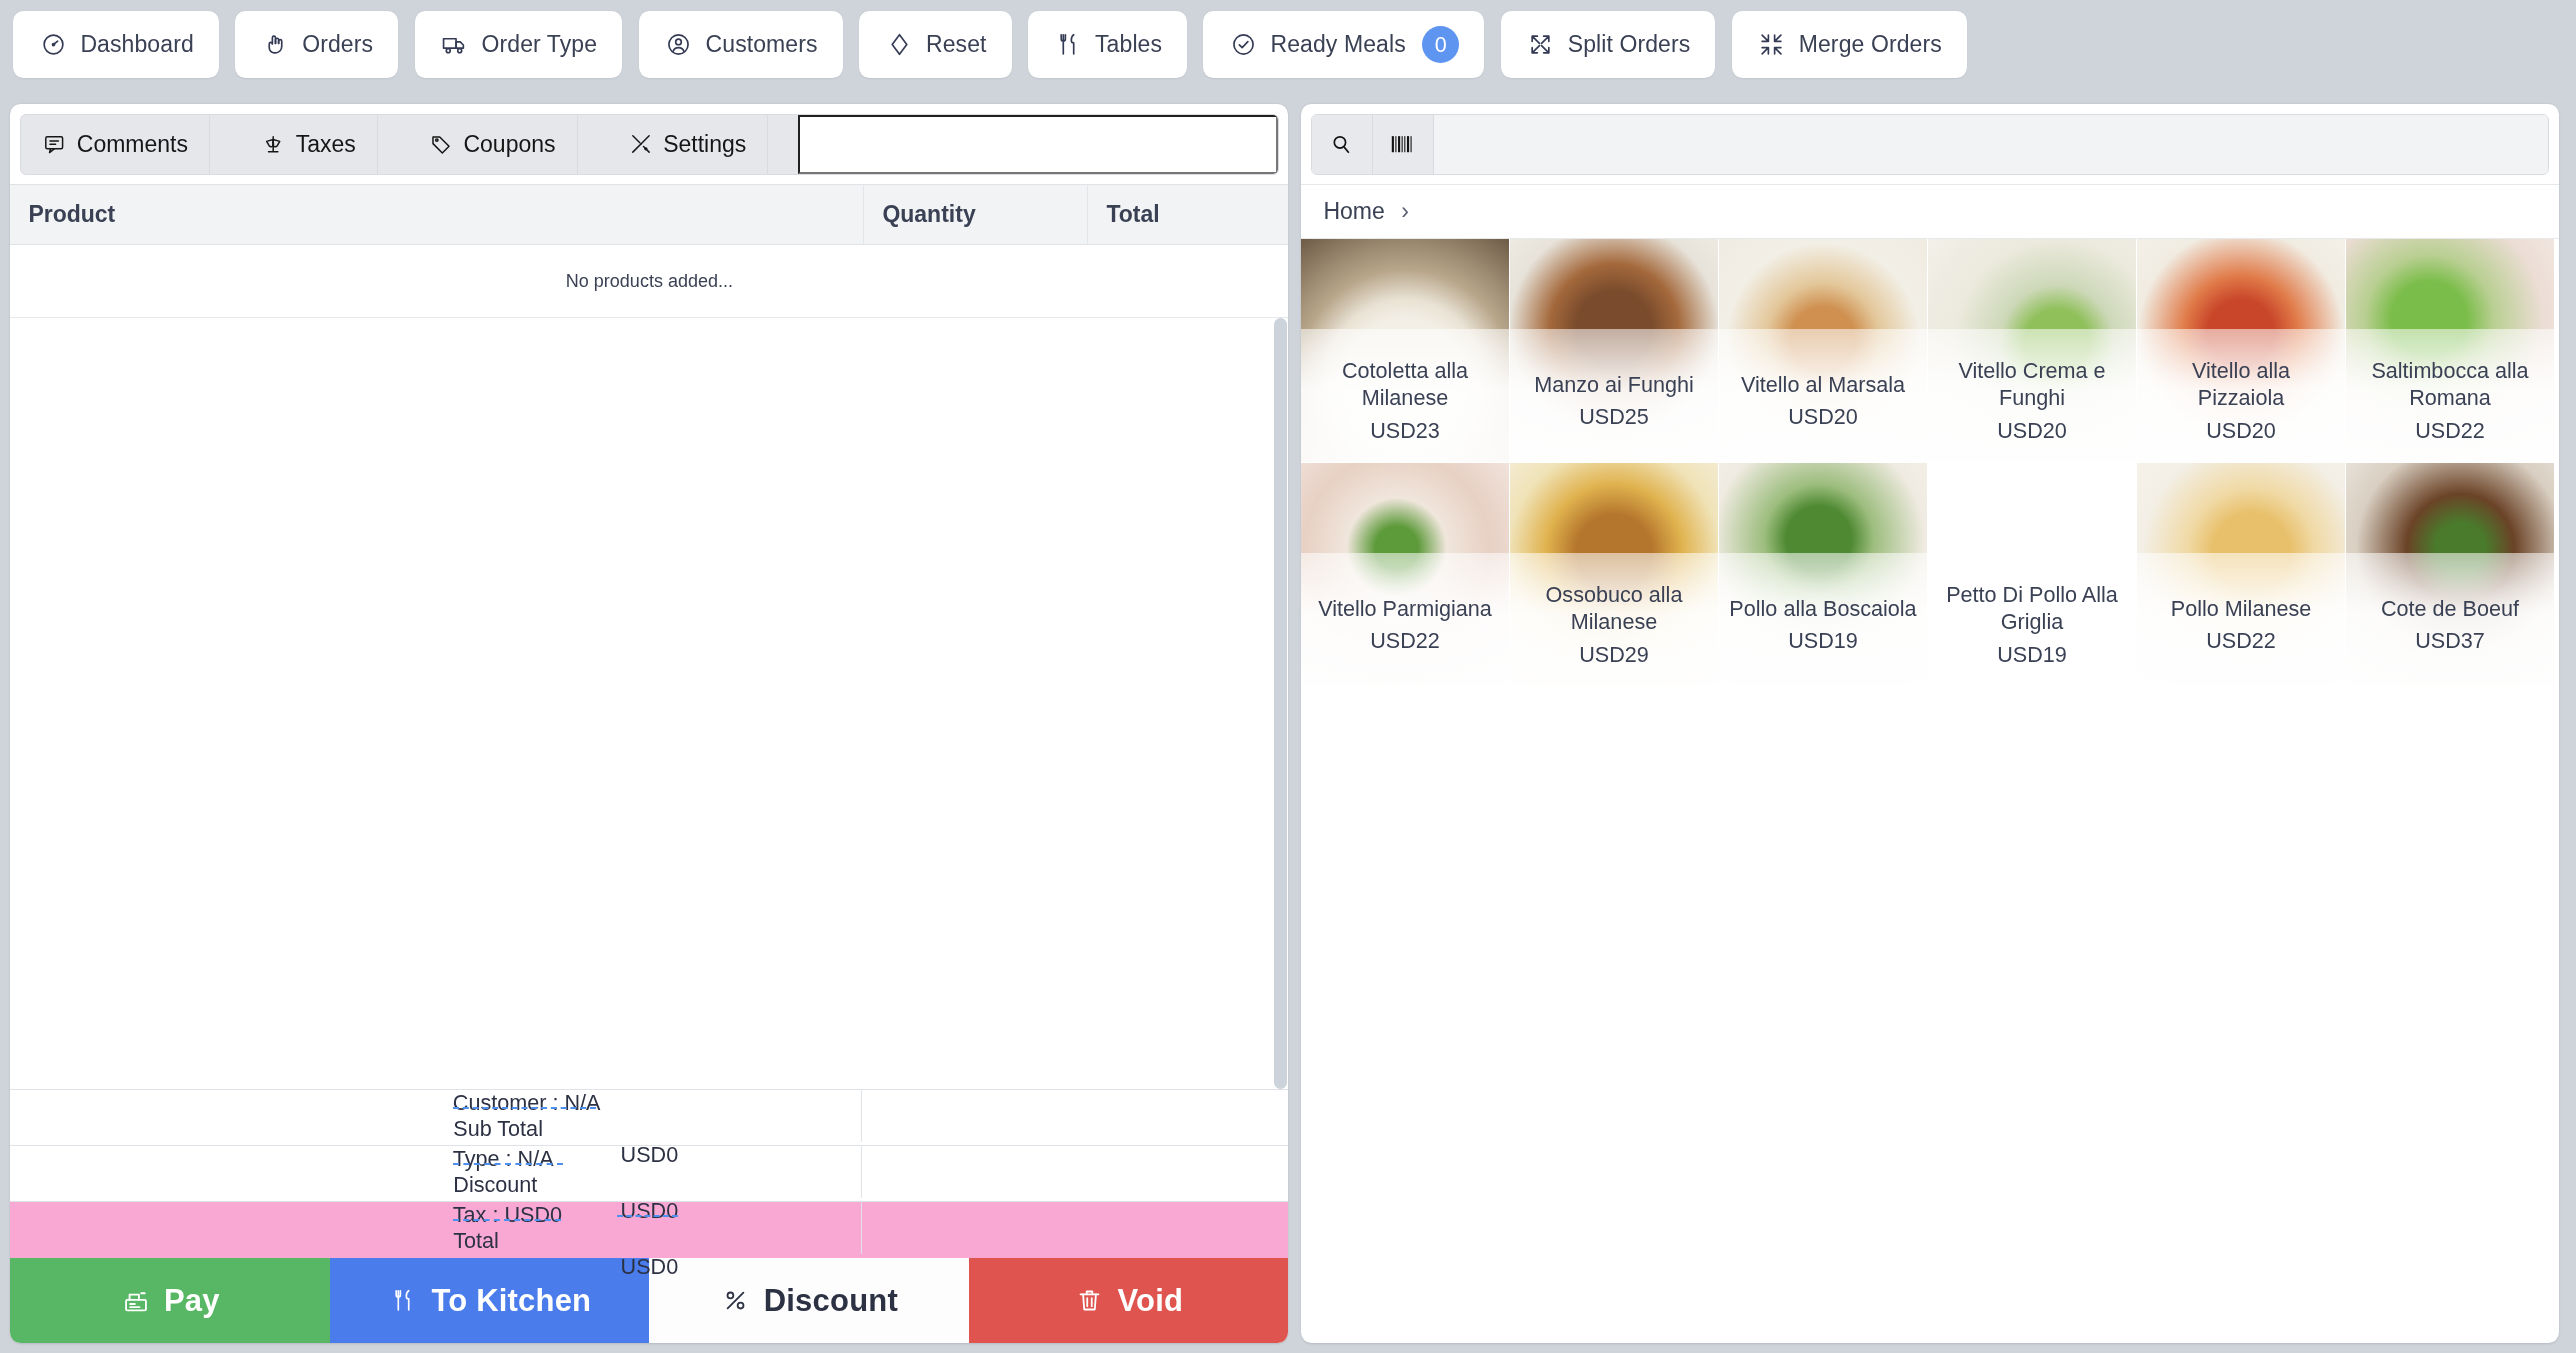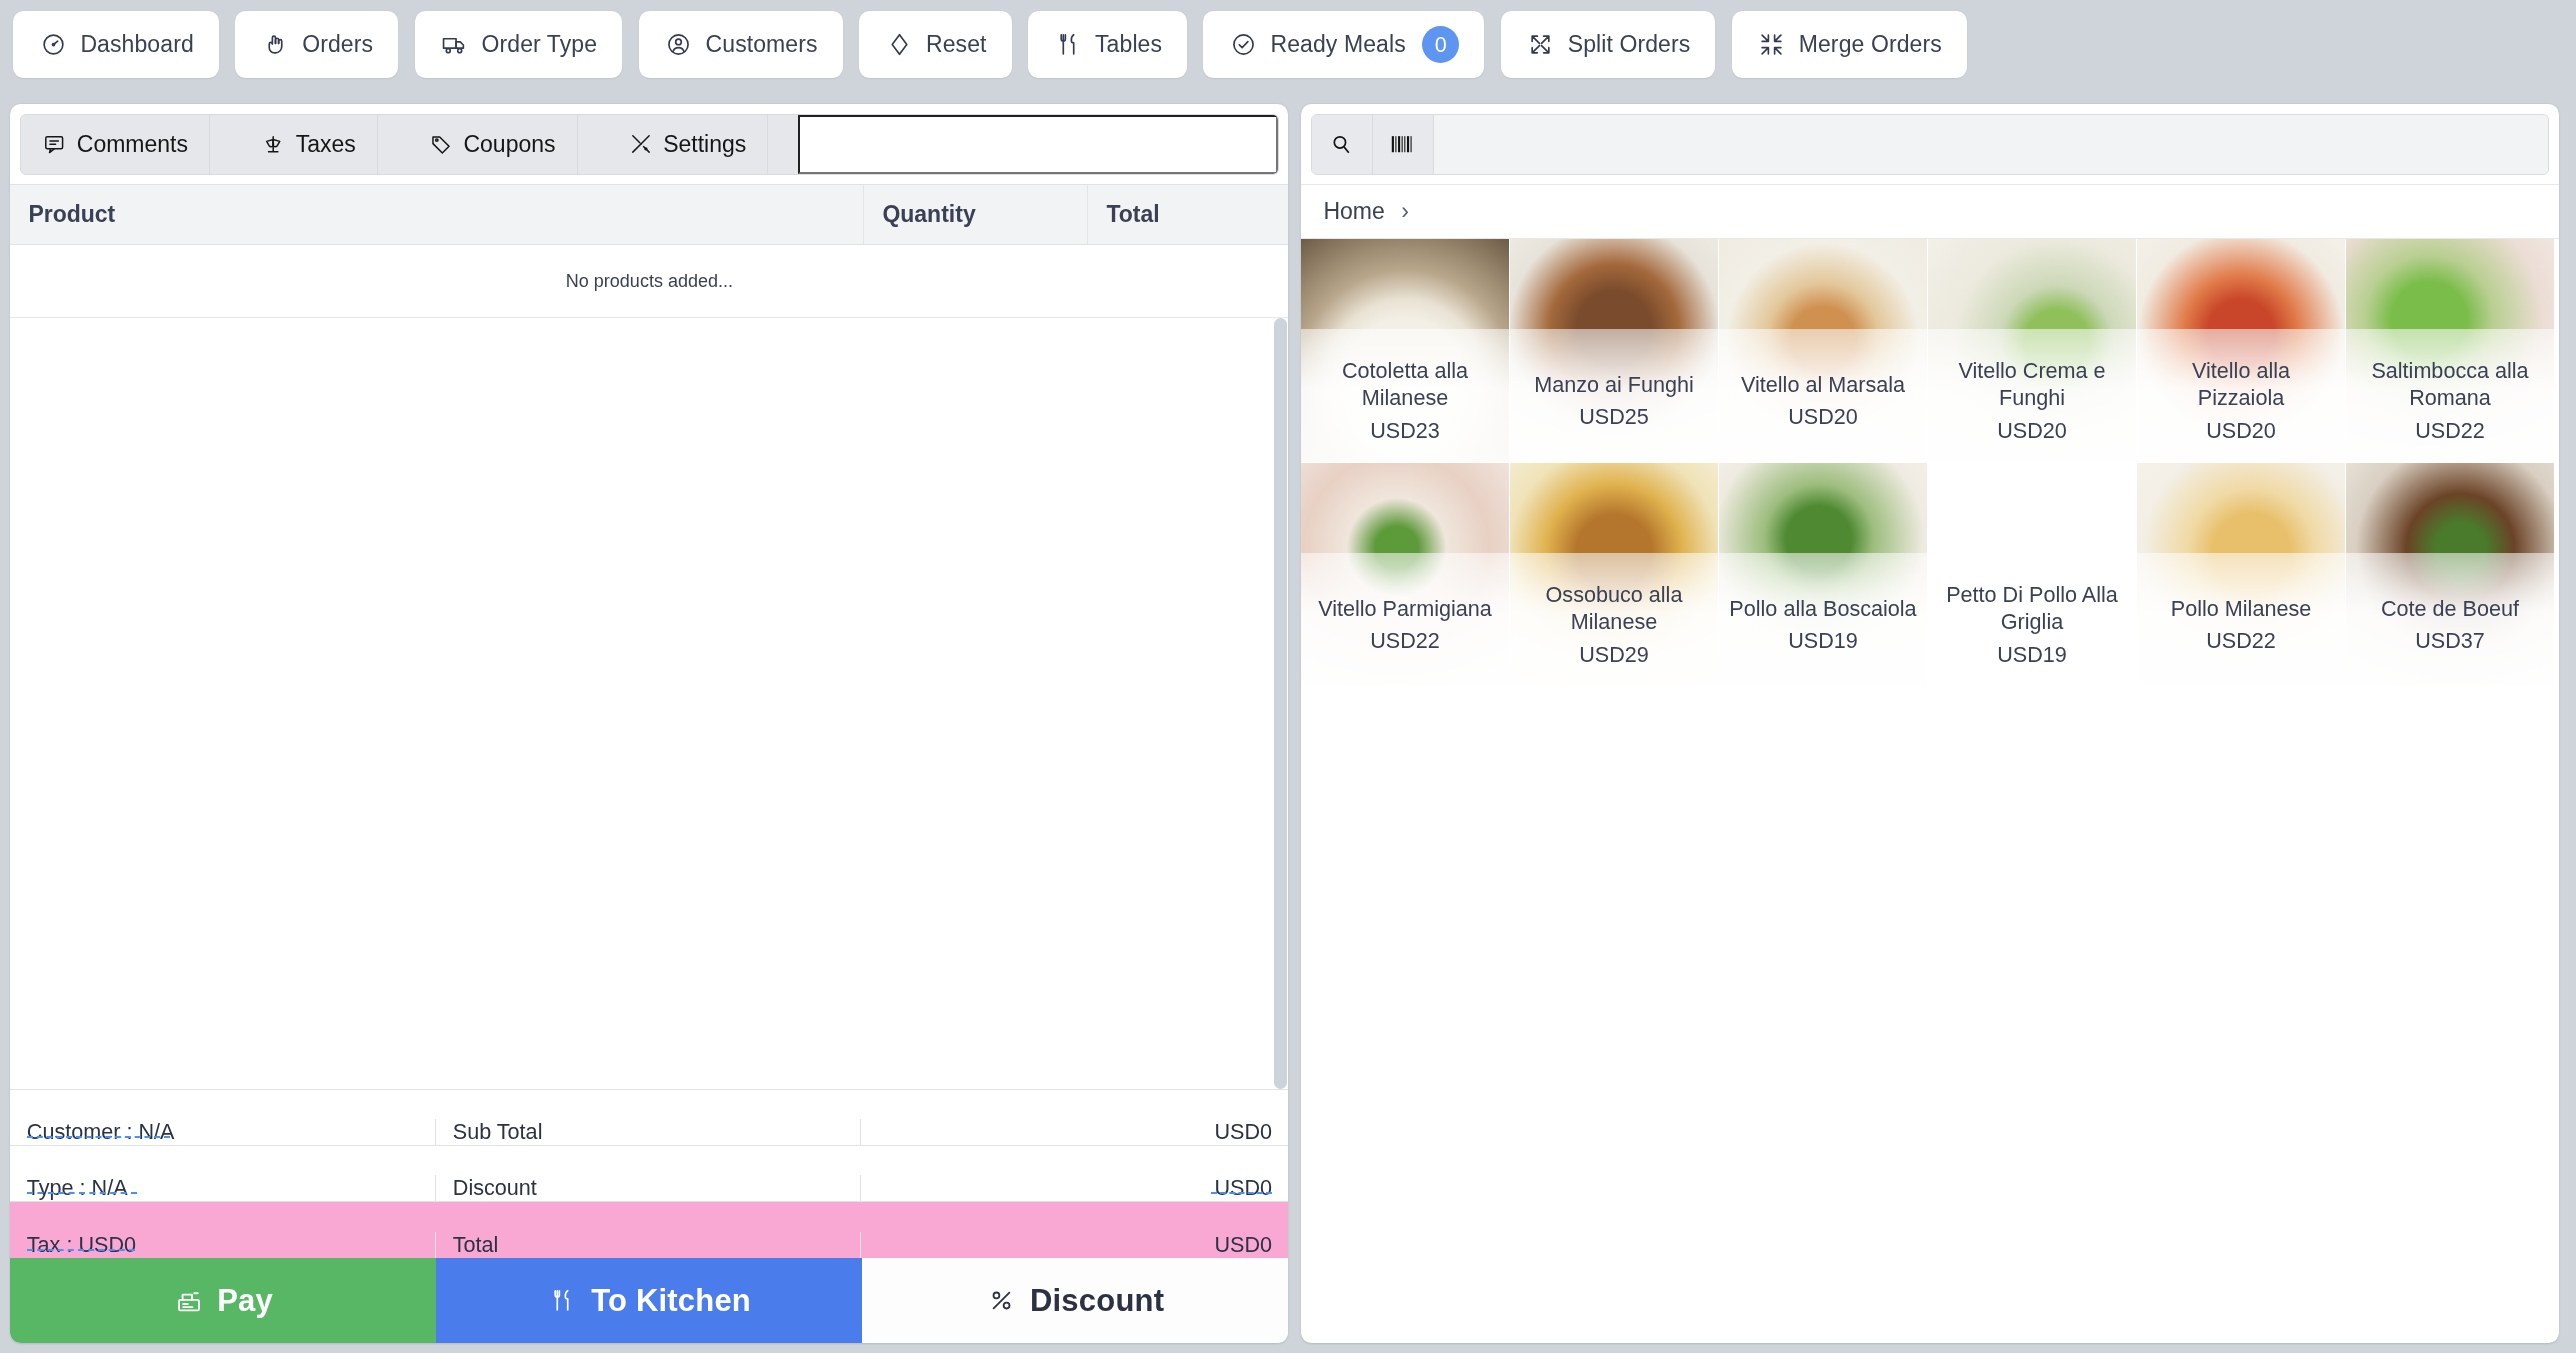--- a/index.html
+++ b/index.html
@@ -75,21 +75,21 @@
     position: absolute; right: 0; top: 0; width: 16.4px; height: 100%;
     background: #ffffff;
   }
   .cartscroll i {
     position: absolute; right: 1.5px; top: 0; width: 13.4px; height: 100%;
     background: #cdd3da; border-radius: 6.7px; display: block;
   }
 
   
   .totals { border-top: 0.7px solid #dfe2e6; }
-  .trow { display: flex; align-items: flex-end; height: 56px; border-bottom: 0.7px solid #dfe2e6; }
+  .trow { display: flex; align-items: center; height: 56px; border-bottom: 0.7px solid #dfe2e6; flex-direction: column; }
   .trow:last-child { border-bottom: none; }
   .trow.green { background: #f9a8d4; }
   .tc { display: flex; align-items: center; font-size: 21.6px; color: #2c3143; padding: 0 16.4px; position: relative; }
   .tc.a { width: 426px; border-right: 0.7px solid #dfe2e6; }
   .tc.b { width: 425px; border-right: 0.7px solid #dfe2e6; }
   .tc.c { flex: 1; justify-content: flex-end; }
   .dashline {
     position: absolute; left: 16.4px; bottom: 6.7px; height: 0;
     border-bottom: 2.2px dashed #4d90f0;
   }
@@ -375,20 +375,31 @@
         </div>
         <div class="act discount">
           <span class="ic">
             <svg width="27" height="27" viewBox="0 0 24 24" fill="none" stroke="currentColor" stroke-width="1.6" stroke-linecap="round" stroke-linejoin="round">
               <line x1="19" y1="5" x2="5" y2="19"></line>
               <circle cx="7.5" cy="7.5" r="2.6"></circle>
               <circle cx="16.5" cy="16.5" r="2.6"></circle>
             </svg>
           </span>
           <span>Discount</span>
+        </div>
+        <div class="act void">
+          <span class="ic">
+            <svg width="27" height="27" viewBox="0 0 24 24" fill="none" stroke="currentColor" stroke-width="1.6" stroke-linecap="round" stroke-linejoin="round">
+              <path d="M4 6.5h16"></path>
+              <path d="M9.5 6.5V4h5v2.5"></path>
+              <path d="M6.3 6.5l1 13.5h9.4l1-13.5"></path>
+              <path d="M10 10v7M14 10v7"></path>
+            </svg>
+          </span>
+          <span>Void</span>
         </div>
       </div>
   </div>
 
   <div class="rightpanel">
     <div class="searchbar">
       <div class="sbtn">
         <svg width="25" height="25" viewBox="0 0 24 24" fill="none" stroke="#111" stroke-width="1.6">
           <circle cx="10.5" cy="10" r="5.4"></circle>
             <line x1="14.4" y1="14.3" x2="19" y2="20"></line>

